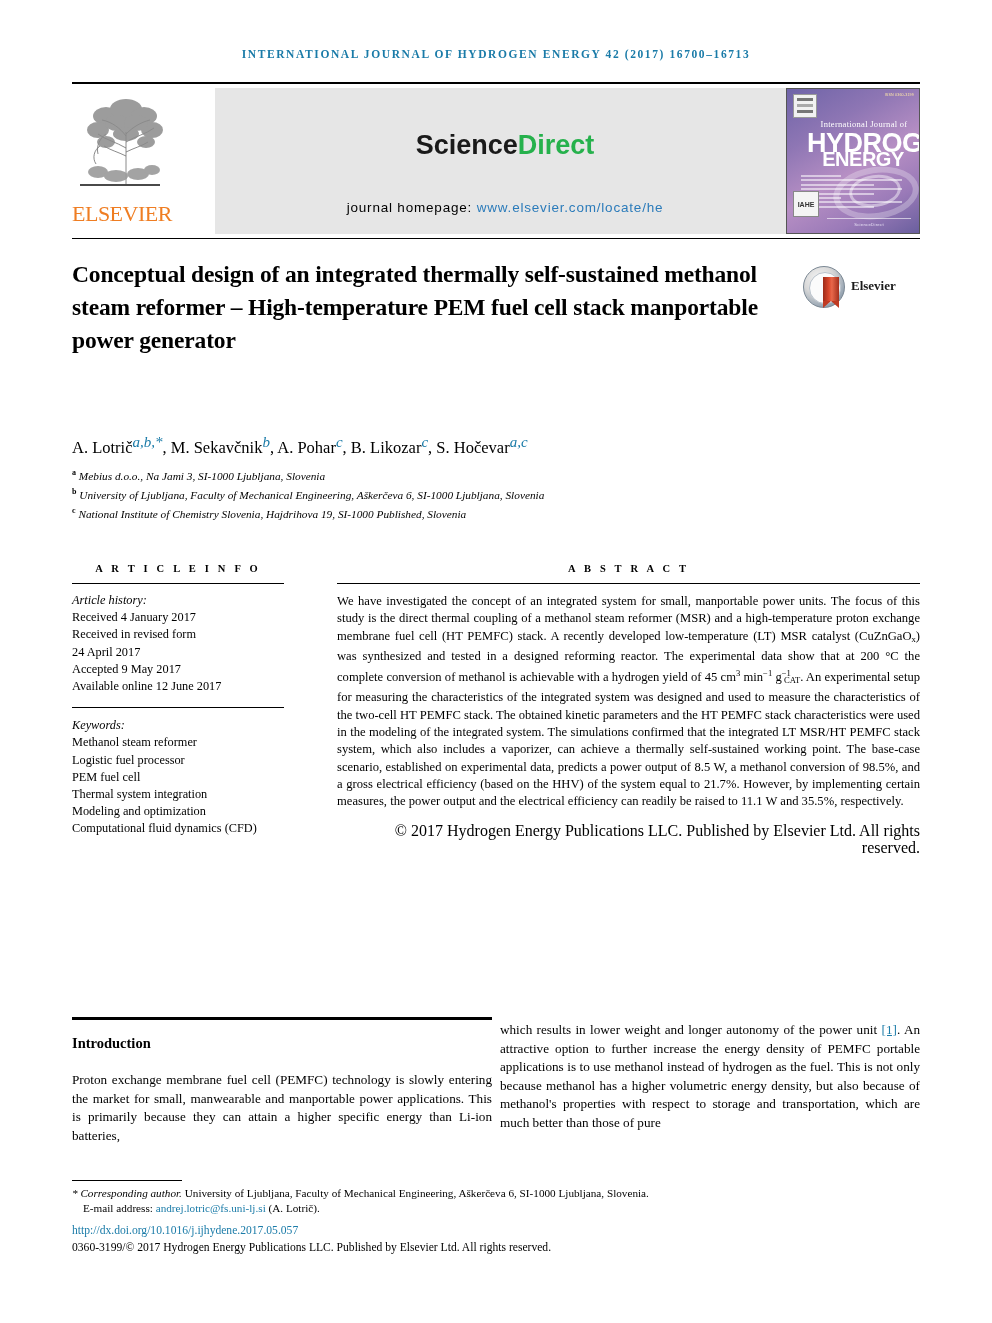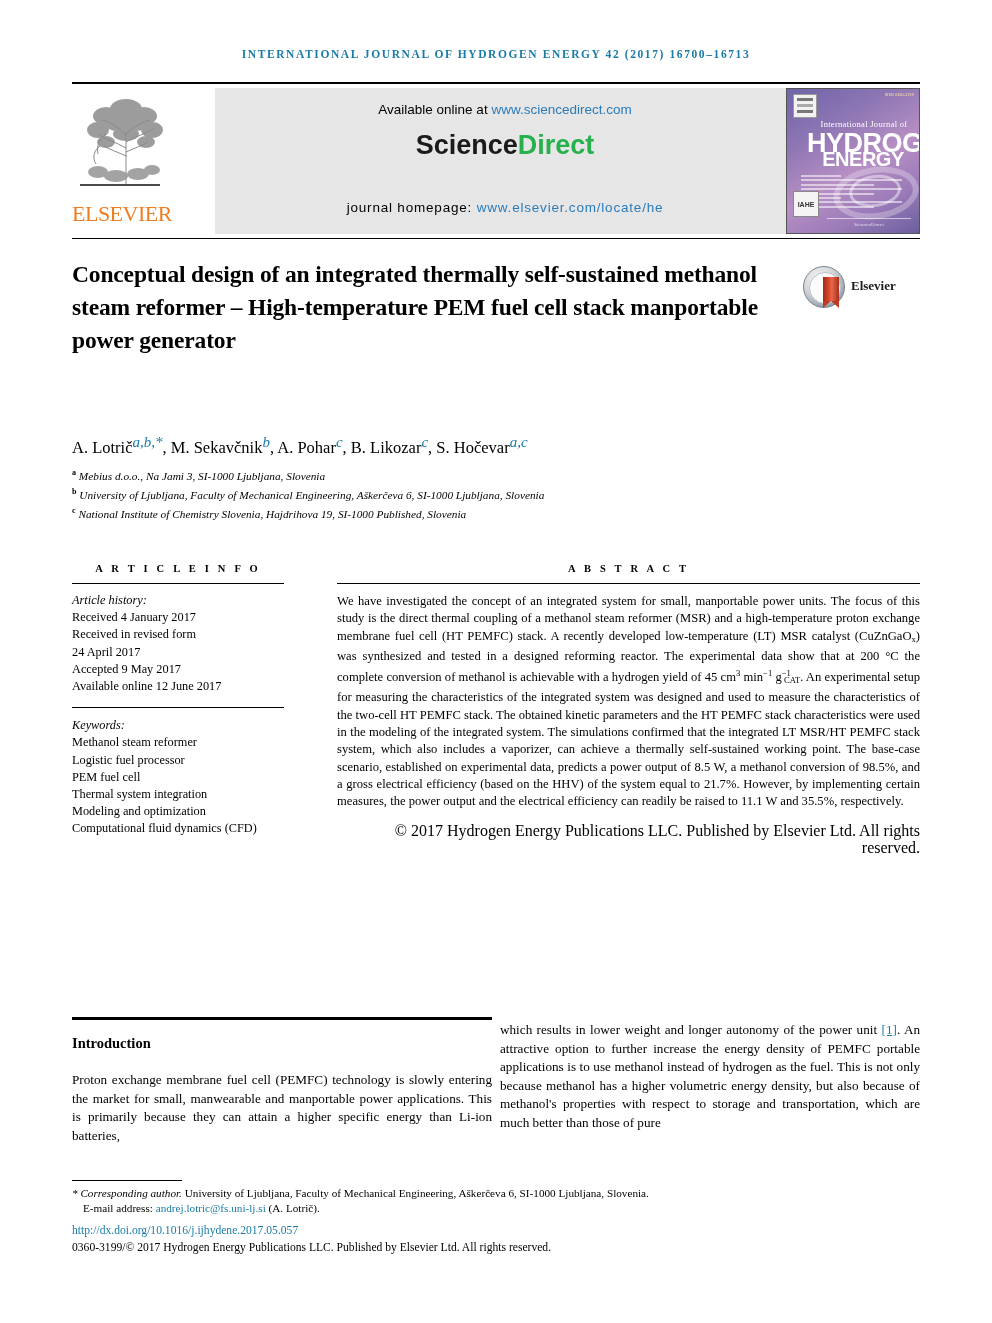--- a/index.html
+++ b/index.html
@@ -377,24 +377,20 @@
           <ellipse cx="40" cy="86" rx="12" ry="6"></ellipse>
           <ellipse cx="62" cy="84" rx="11" ry="6"></ellipse>
           <ellipse cx="76" cy="80" rx="8" ry="5"></ellipse>
         </g>
         <rect x="4" y="94" width="80" height="2" fill="#4a4a4a"></rect>
       </svg>
       <div class="elsevier-word">ELSEVIER</div>
     </div>
 
     <div class="sd-banner">
-      <div class="sd-avail">
-        <span>Available online at</span>
-        <a href="#">www.sciencedirect.com</a>
-      </div>
       <div class="sd-brand">
         <span class="sci">Science</span><span class="direct">Direct</span>
       </div>
       <div class="sd-home">
         <span>journal homepage:</span>
         <a href="#">www.elsevier.com/locate/he</a>
       </div>
     </div>
 
     <div class="journal-cover">

